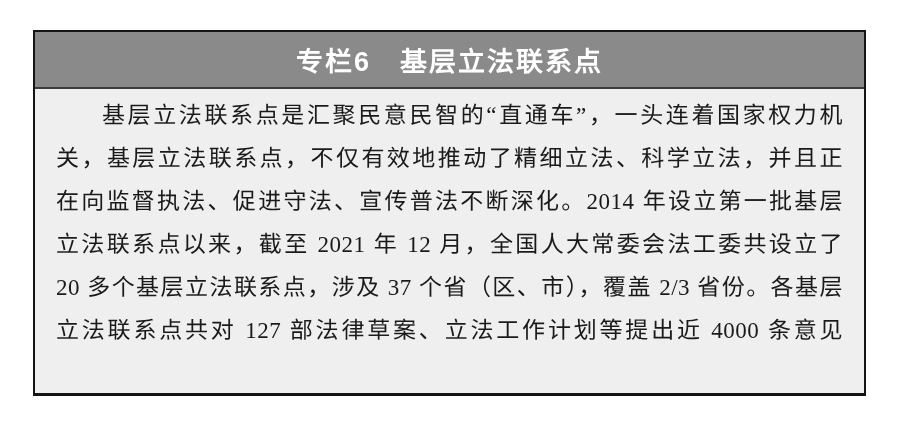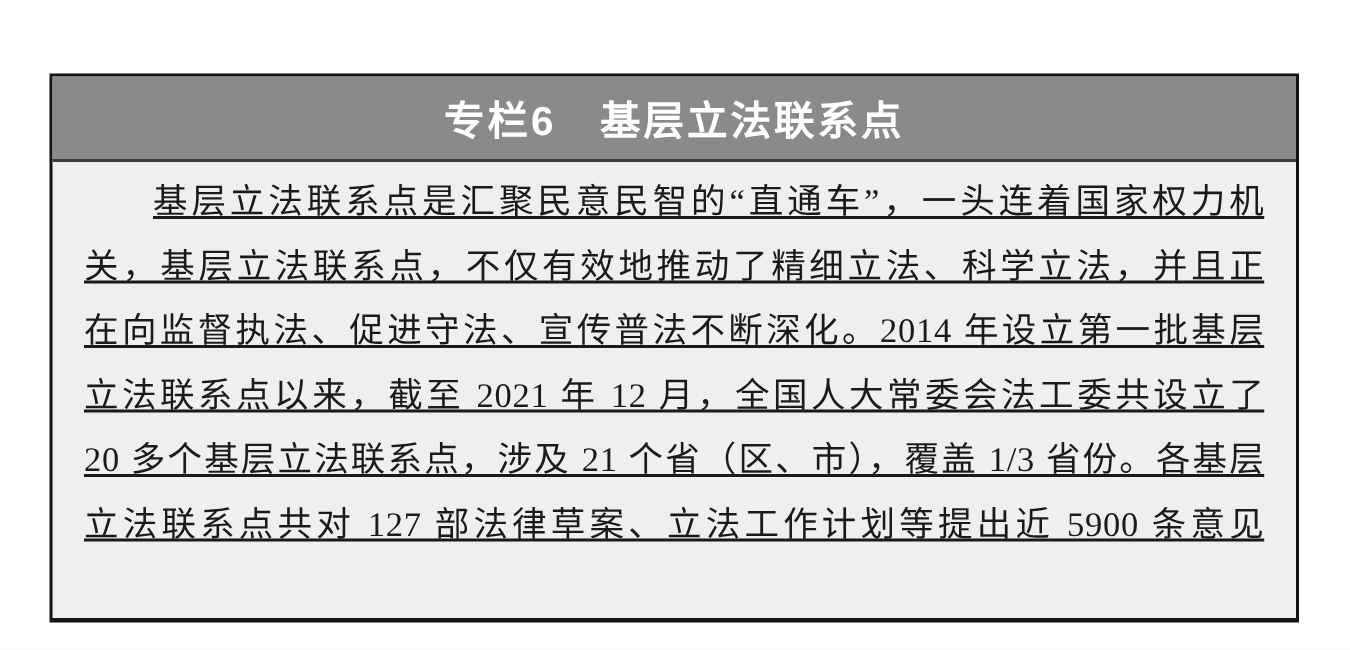--- a/index.html
+++ b/index.html
@@ -11,21 +11,21 @@
     position: relative;
     width: 900px;
     height: 433px;
     background: #ffffff;
     overflow: hidden;
     font-family: "Liberation Serif", "DejaVu Serif", serif;
   }
   .column-box {
     position: absolute;
     left: 33px;
-    top: 49px;
+    top: 30px;
     width: 833px;
     height: 366px;
     box-sizing: border-box;
     border: 2px solid #141414;
     border-bottom-width: 3px;
     background: #efefef;
   }
   .column-header {
     height: 57px;
     box-sizing: border-box;
@@ -40,21 +40,20 @@
     font-weight: bold;
     font-size: 27px;
     letter-spacing: 2px;
     color: #ffffff;
     white-space: nowrap;
   }
   .column-body {
     padding: 5px 21px 0 21px;
     color: #1a1a1a;
     font-size: 23px;
-    text-decoration: underline;
   }
   .para-line {
     line-height: 43px;
     height: 43px;
     overflow: hidden;
     text-align: justify;
     text-align-last: justify;
     white-space: nowrap;
     letter-spacing: 0.5px;
   }
@@ -71,17 +70,17 @@
 <div class="page">
   <div class="column-box">
     <div class="column-header">
       <span class="column-title">专栏6　基层立法联系点</span>
     </div>
     <div class="column-body">
       <div class="para-line first">基层立法联系点是汇聚民意民智的“直通车”，一头连着国家权力机</div>
       <div class="para-line">关，基层立法联系点，不仅有效地推动了精细立法、科学立法，并且正</div>
       <div class="para-line">在向监督执法、促进守法、宣传普法不断深化。2014 年设立第一批基层</div>
       <div class="para-line">立法联系点以来，截至 2021 年 12 月，全国人大常委会法工委共设立了</div>
-      <div class="para-line">20 多个基层立法联系点，涉及 21 个省（区、市），覆盖 1/3 省份。各基层</div>
-      <div class="para-line">立法联系点共对 127 部法律草案、立法工作计划等提出近 5900 条意见</div>
+      <div class="para-line">20 多个基层立法联系点，涉及 37 个省（区、市），覆盖 2/3 省份。各基层</div>
+      <div class="para-line">立法联系点共对 127 部法律草案、立法工作计划等提出近 4000 条意见</div>
     </div>
   </div>
 </div>
 
 </body></html>

